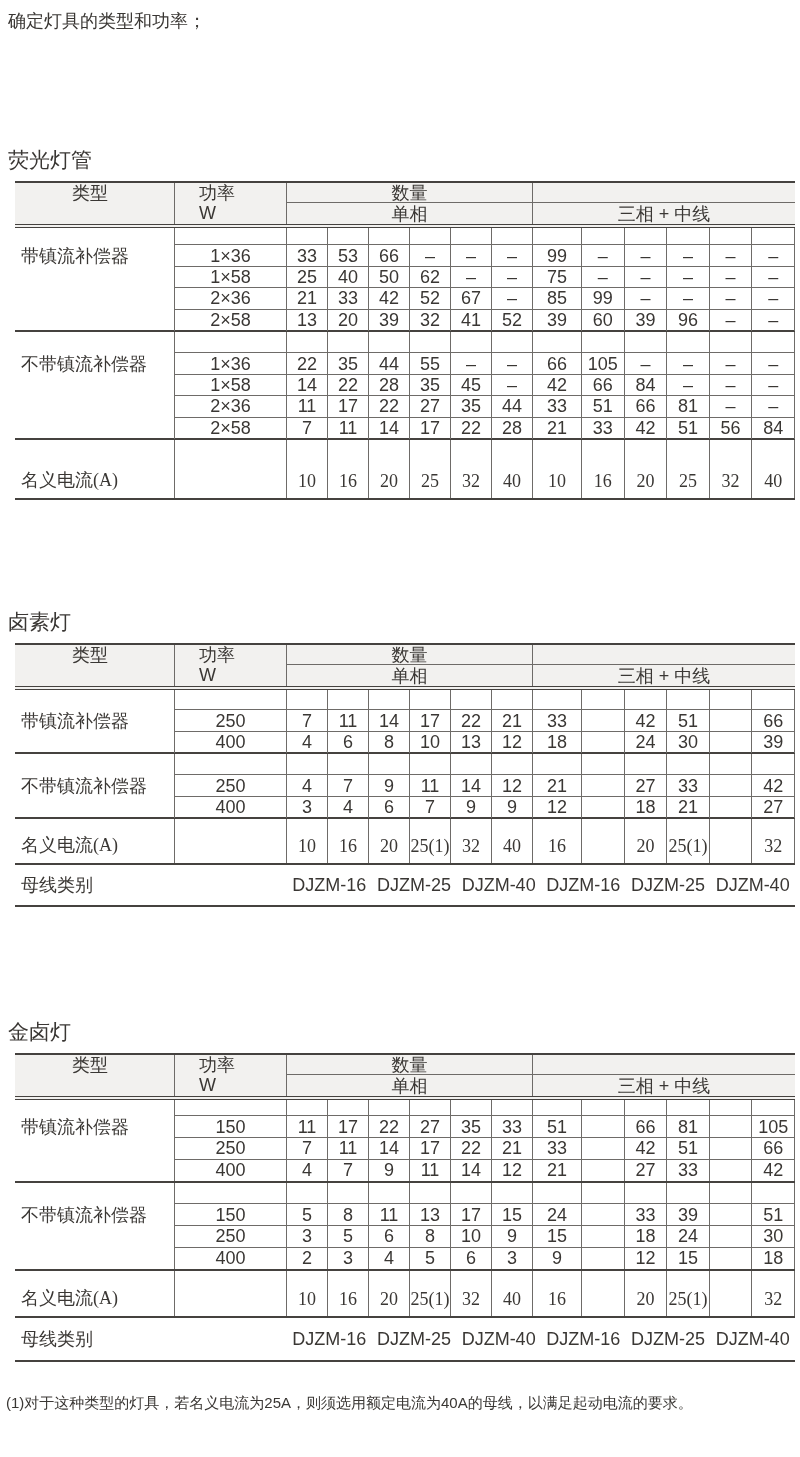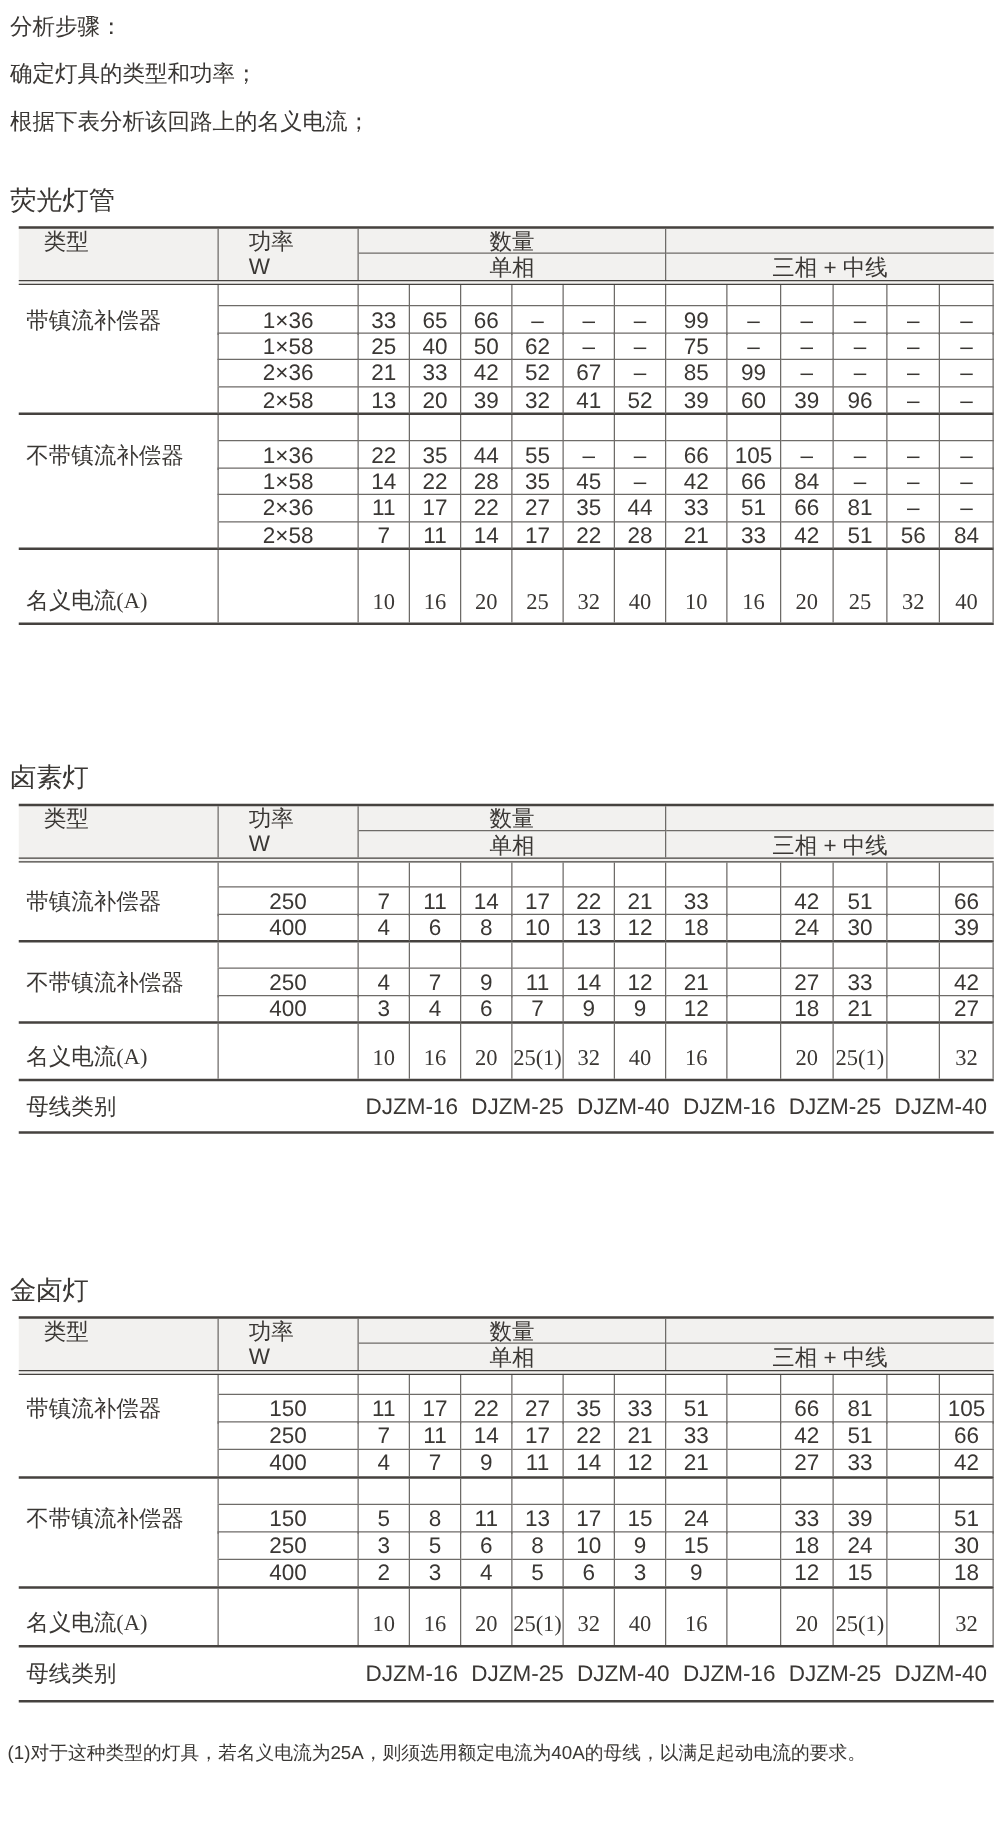--- a/index.html
+++ b/index.html
@@ -22,21 +22,21 @@
 
   
   .thead{
     display:grid;grid-template-columns:160px 112px 246px 262px;
     background:var(--hdrbg);box-sizing:border-box;
     border-top:2px solid var(--thick);
     border-bottom:4px double var(--thick);
     font-size:18px;
   }
   .hc{box-sizing:border-box;display:flex;align-items:center;justify-content:center;white-space:nowrap;}
-  .h-type{grid-column:1;grid-row:1/3;justify-content:flex-start;align-items:flex-start;padding-left:20px;line-height:20px;border-right:1px solid var(--thin);}
+  .h-type{grid-column:1;grid-row:1/3;justify-content:flex-start;align-items:flex-start;padding-left:10px;line-height:20px;border-right:1px solid var(--thin);margin-left:47px;}
   .h-power{grid-column:2;grid-row:1/3;flex-direction:column;align-items:flex-start;justify-content:flex-start;padding-left:24px;border-right:1px solid var(--thin);}
   .pline{height:20px;line-height:20px;}
   .pline2{height:21px;line-height:21px;}
   .h-qty{grid-column:3;grid-row:1;border-right:1px solid var(--thin);border-bottom:1px solid var(--thin);}
   .h-empty{grid-column:4;grid-row:1;border-bottom:1px solid var(--thin);}
   .h-single{grid-column:3;grid-row:2;border-right:1px solid var(--thin);}
   .h-three{grid-column:4;grid-row:2;}
 
   
   .trow{
@@ -57,23 +57,21 @@
     display:grid;box-sizing:border-box;grid-template-columns:272px repeat(6,1fr);
     border-bottom:2px solid var(--thick);
   }
   .brow .c{border:none;}
   .bl{justify-content:flex-start;padding-left:6px;}
 </style>
 </head>
 <body>
 
 <div class="intro">
-  <div>分析步骤：</div>
   <div>确定灯具的类型和功率；</div>
-  <div>根据下表分析该回路上的名义电流；</div>
 </div>
 
 <div class="sec-title" style="top:146px;">荧光灯管</div>
 <div class="sec-title" style="top:608px;">卤素灯</div>
 <div class="sec-title" style="top:1018px;">金卤灯</div>
 
 <div class="tbl" style="top:181px;">
     <div class="thead" style="height: 47px; grid-template-rows: 20px 21px;">
       <div class="hc h-type">类型</div>
       <div class="hc h-power">
@@ -98,21 +96,21 @@
       <div class="c cv"></div>
       <div class="c cv"></div>
       <div class="c cv"></div>
       <div class="c cv"></div>
       <div class="c cv"></div>
     </div>
     <div class="trow data" style="height: 21.5px;">
       <div class="c ct">带镇流补偿器</div>
       <div class="c cp">1×36</div>
       <div class="c cv">33</div>
-      <div class="c cv">65</div>
+      <div class="c cv">53</div>
       <div class="c cv">66</div>
       <div class="c cv">–</div>
       <div class="c cv">–</div>
       <div class="c cv">–</div>
       <div class="c cv">99</div>
       <div class="c cv">–</div>
       <div class="c cv">–</div>
       <div class="c cv">–</div>
       <div class="c cv">–</div>
       <div class="c cv">–</div>

